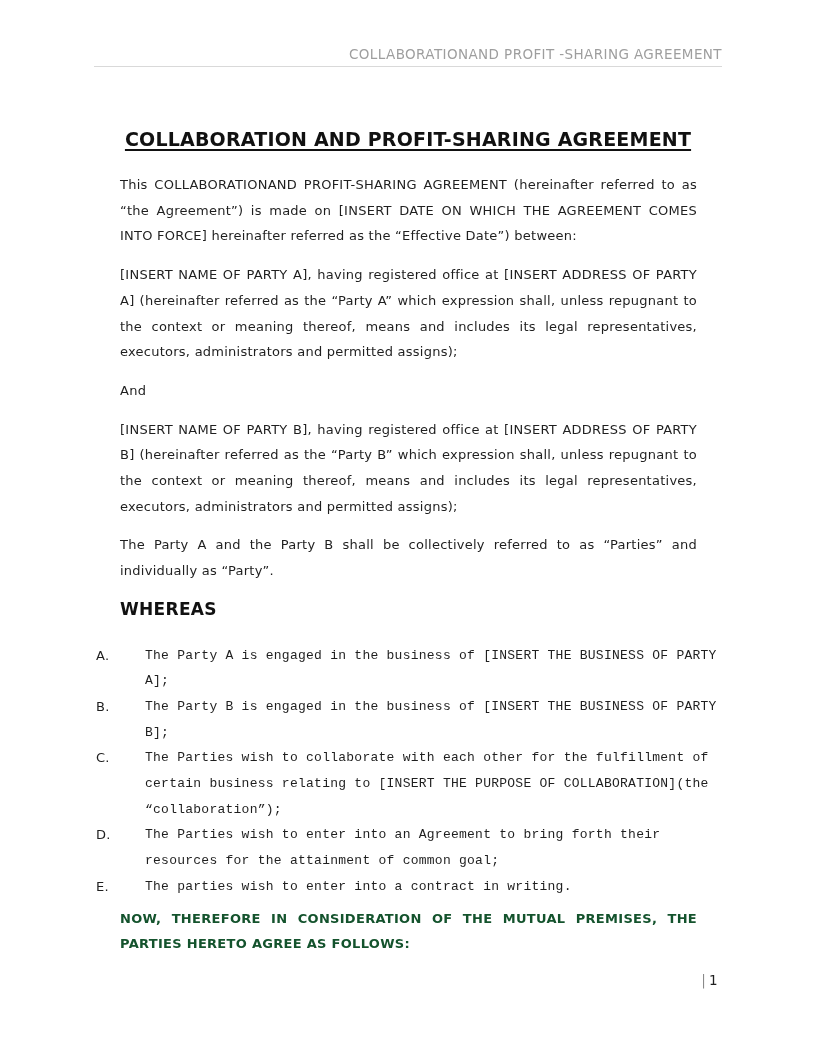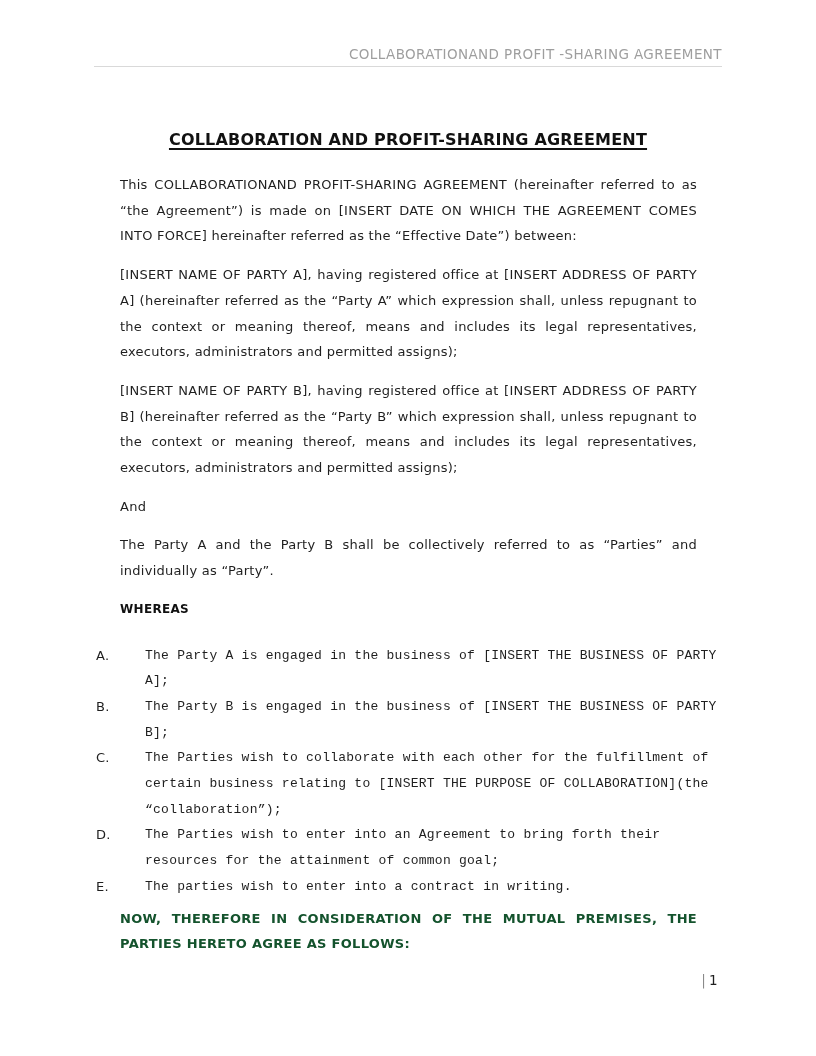--- a/index.html
+++ b/index.html
@@ -30,39 +30,39 @@
   }
   .content {
     position: absolute;
     top: 126px;
     left: 96px;
     right: 96px;
   }
   .doc-title {
     margin: 0 0 19px 0;
     text-align: center;
-    font-size: 16px;
+    font-size: 19px;
     font-weight: bold;
     line-height: 27px;
     letter-spacing: 0.2px;
     color: #111111;
     text-decoration: underline;
     text-decoration-thickness: 2px;
     text-underline-offset: 3px;
   }
   .para {
     margin: 0 23px 13px 24px;
     font-size: 13px;
     line-height: 25.7px;
     letter-spacing: 0.25px;
     text-align: justify;
   }
   .whereas {
     margin: 0 23px 16px 24px;
-    font-size: 12px;
+    font-size: 17px;
     line-height: 25.7px;
     letter-spacing: 0.3px;
     font-weight: bold;
     color: #111111;
   }
   .recitals {
     margin-top: 20px;
   }
   .recital {
     display: flex;
@@ -110,23 +110,23 @@
   <div class="running-header">COLLABORATIONAND PROFIT -SHARING AGREEMENT</div>
 
   <div class="content">
 
     <h1 class="doc-title">COLLABORATION AND PROFIT-SHARING AGREEMENT</h1>
 
     <p class="para">This COLLABORATIONAND PROFIT-SHARING AGREEMENT (hereinafter referred to as “the Agreement”) is made on [INSERT DATE ON WHICH THE AGREEMENT COMES INTO FORCE] hereinafter referred as the “Effective Date”) between:</p>
 
     <p class="para">[INSERT NAME OF PARTY A], having registered office at [INSERT ADDRESS OF PARTY A] (hereinafter referred as the “Party A” which expression shall, unless repugnant to the context or meaning thereof, means and includes its legal representatives, executors, administrators and permitted assigns);</p>
 
+    <p class="para">And</p>
+
     <p class="para">[INSERT NAME OF PARTY B], having registered office at [INSERT ADDRESS OF PARTY B] (hereinafter referred as the “Party B” which expression shall, unless repugnant to the context or meaning thereof, means and includes its legal representatives, executors, administrators and permitted assigns);</p>
-
-    <p class="para">And</p>
 
     <p class="para">The Party A and the Party B shall be collectively referred to as “Parties” and individually as “Party”.</p>
 
     <div class="whereas">WHEREAS</div>
 
     <div class="recitals">
 
       <div class="recital">
         <span class="recital-label">A.</span>
         <span class="recital-text">The Party A is engaged in the business of [INSERT THE BUSINESS OF PARTY A];</span>

